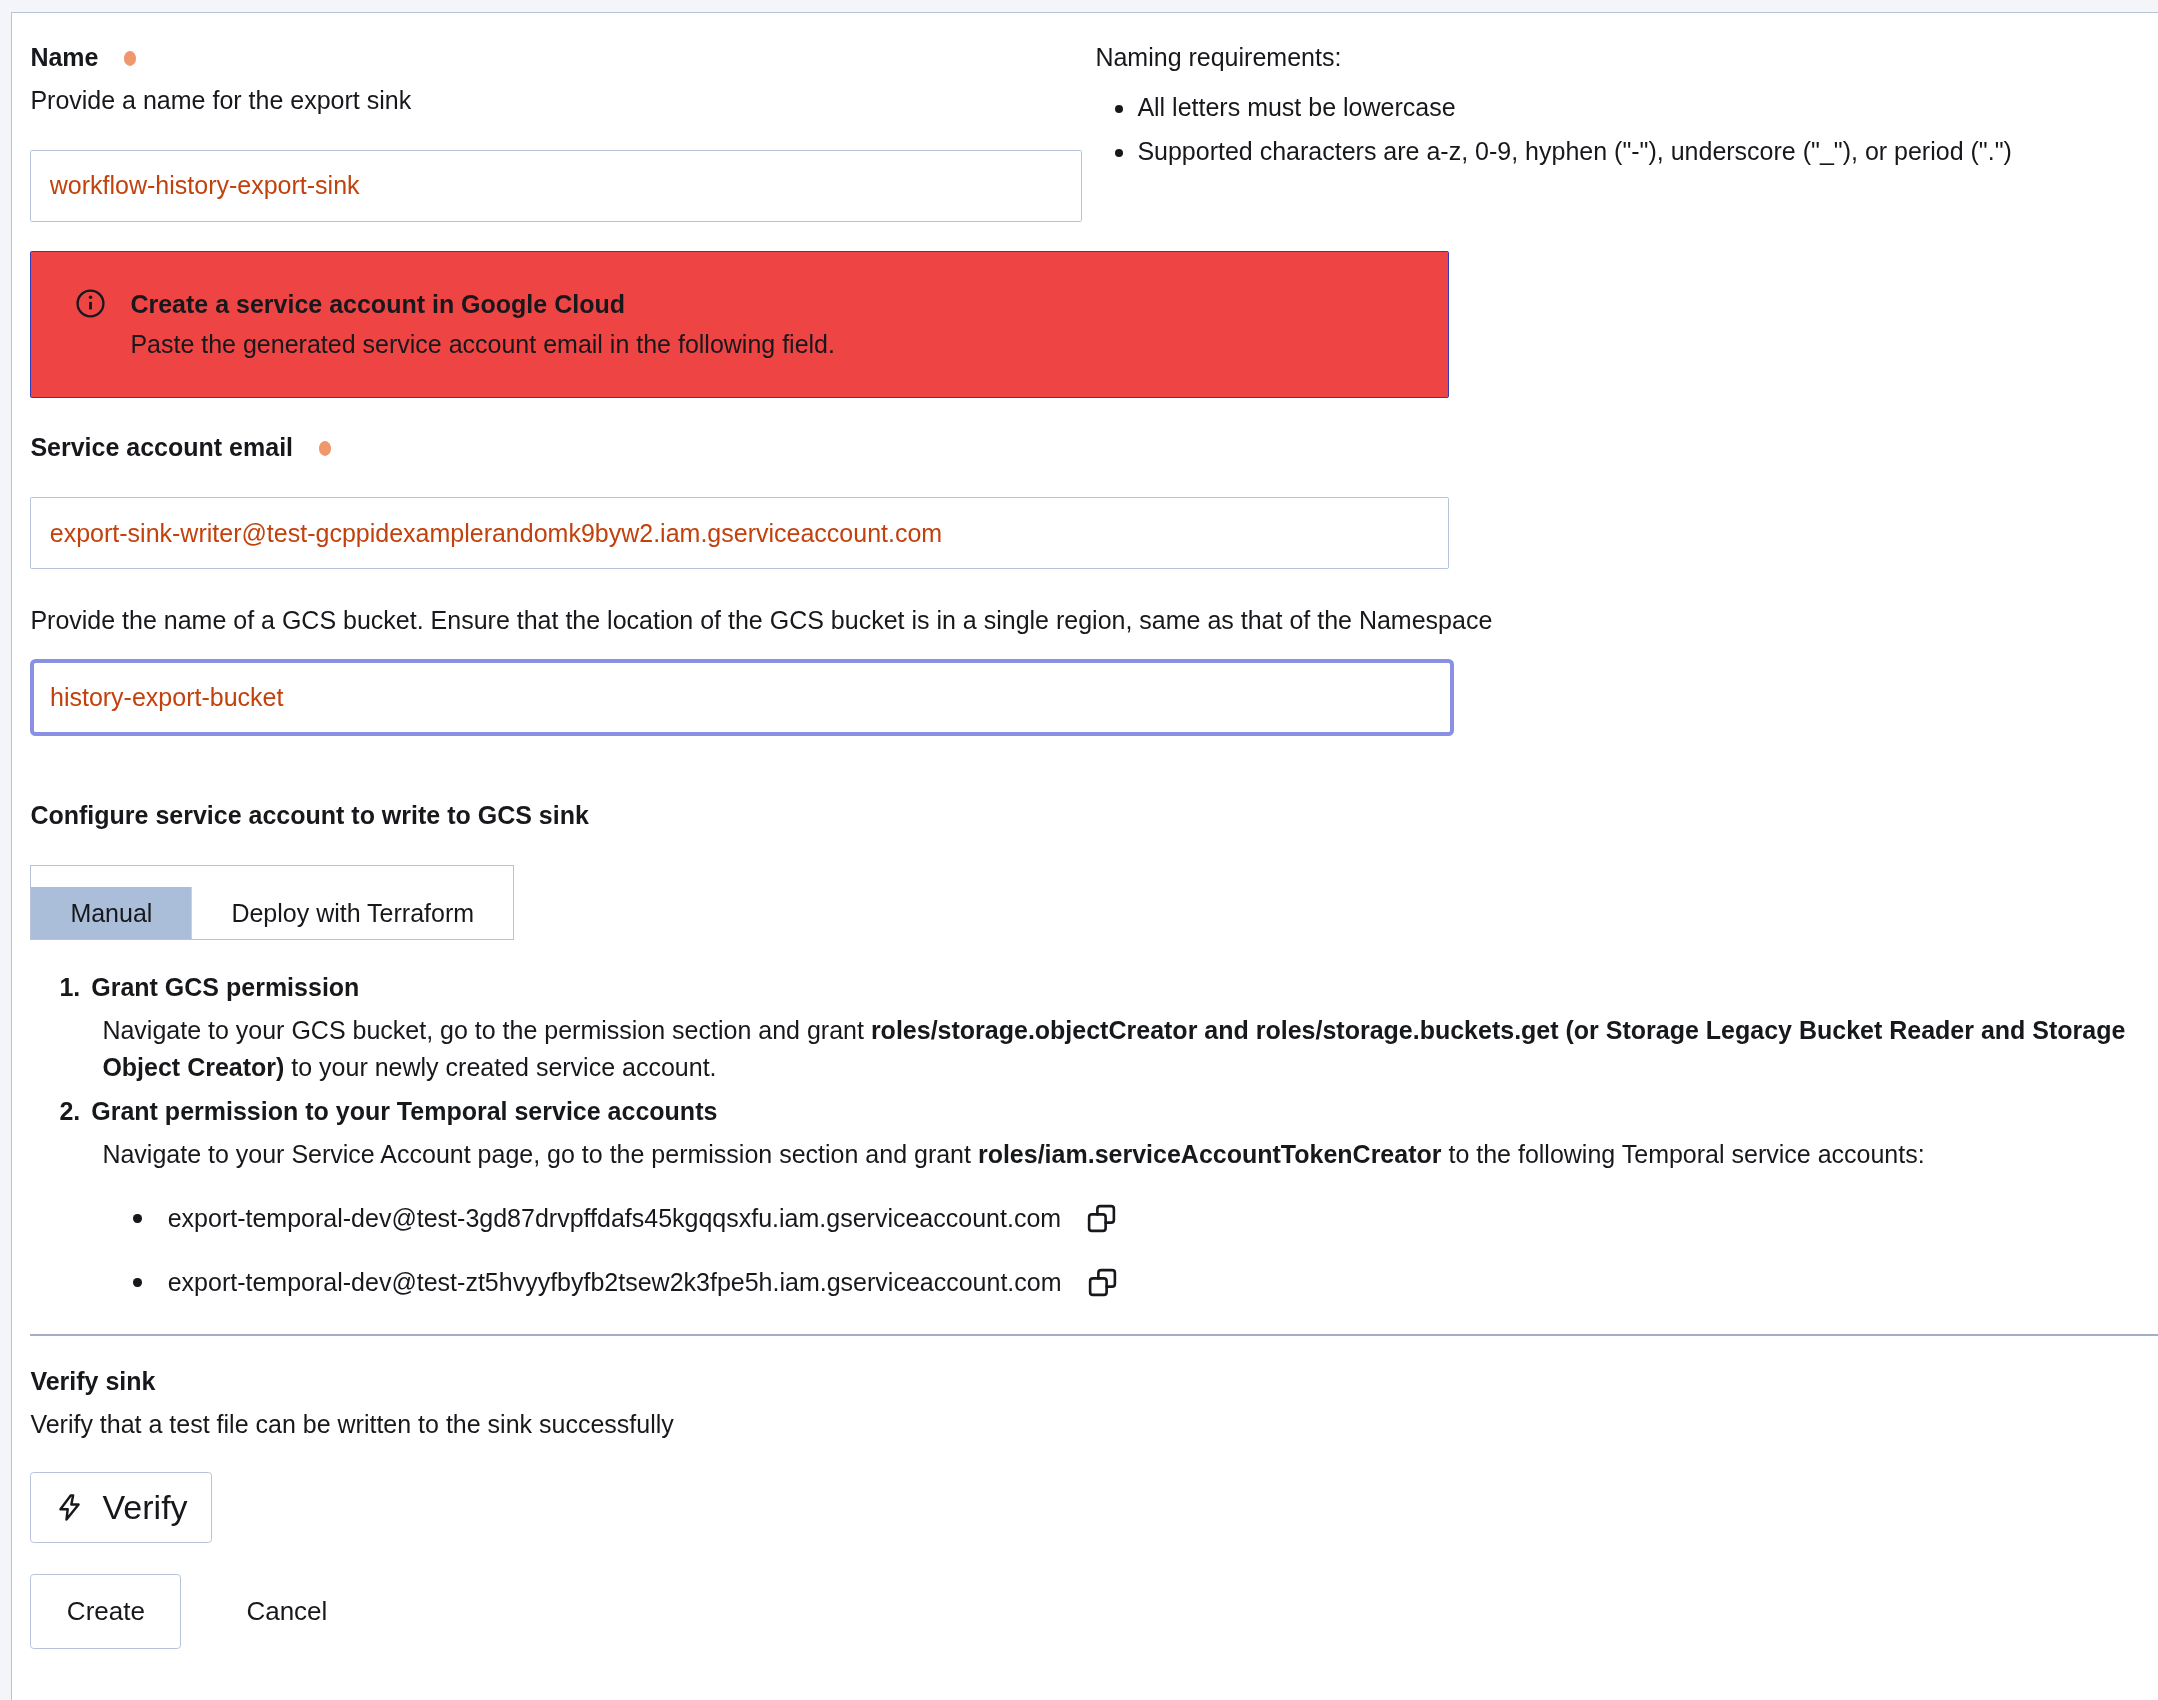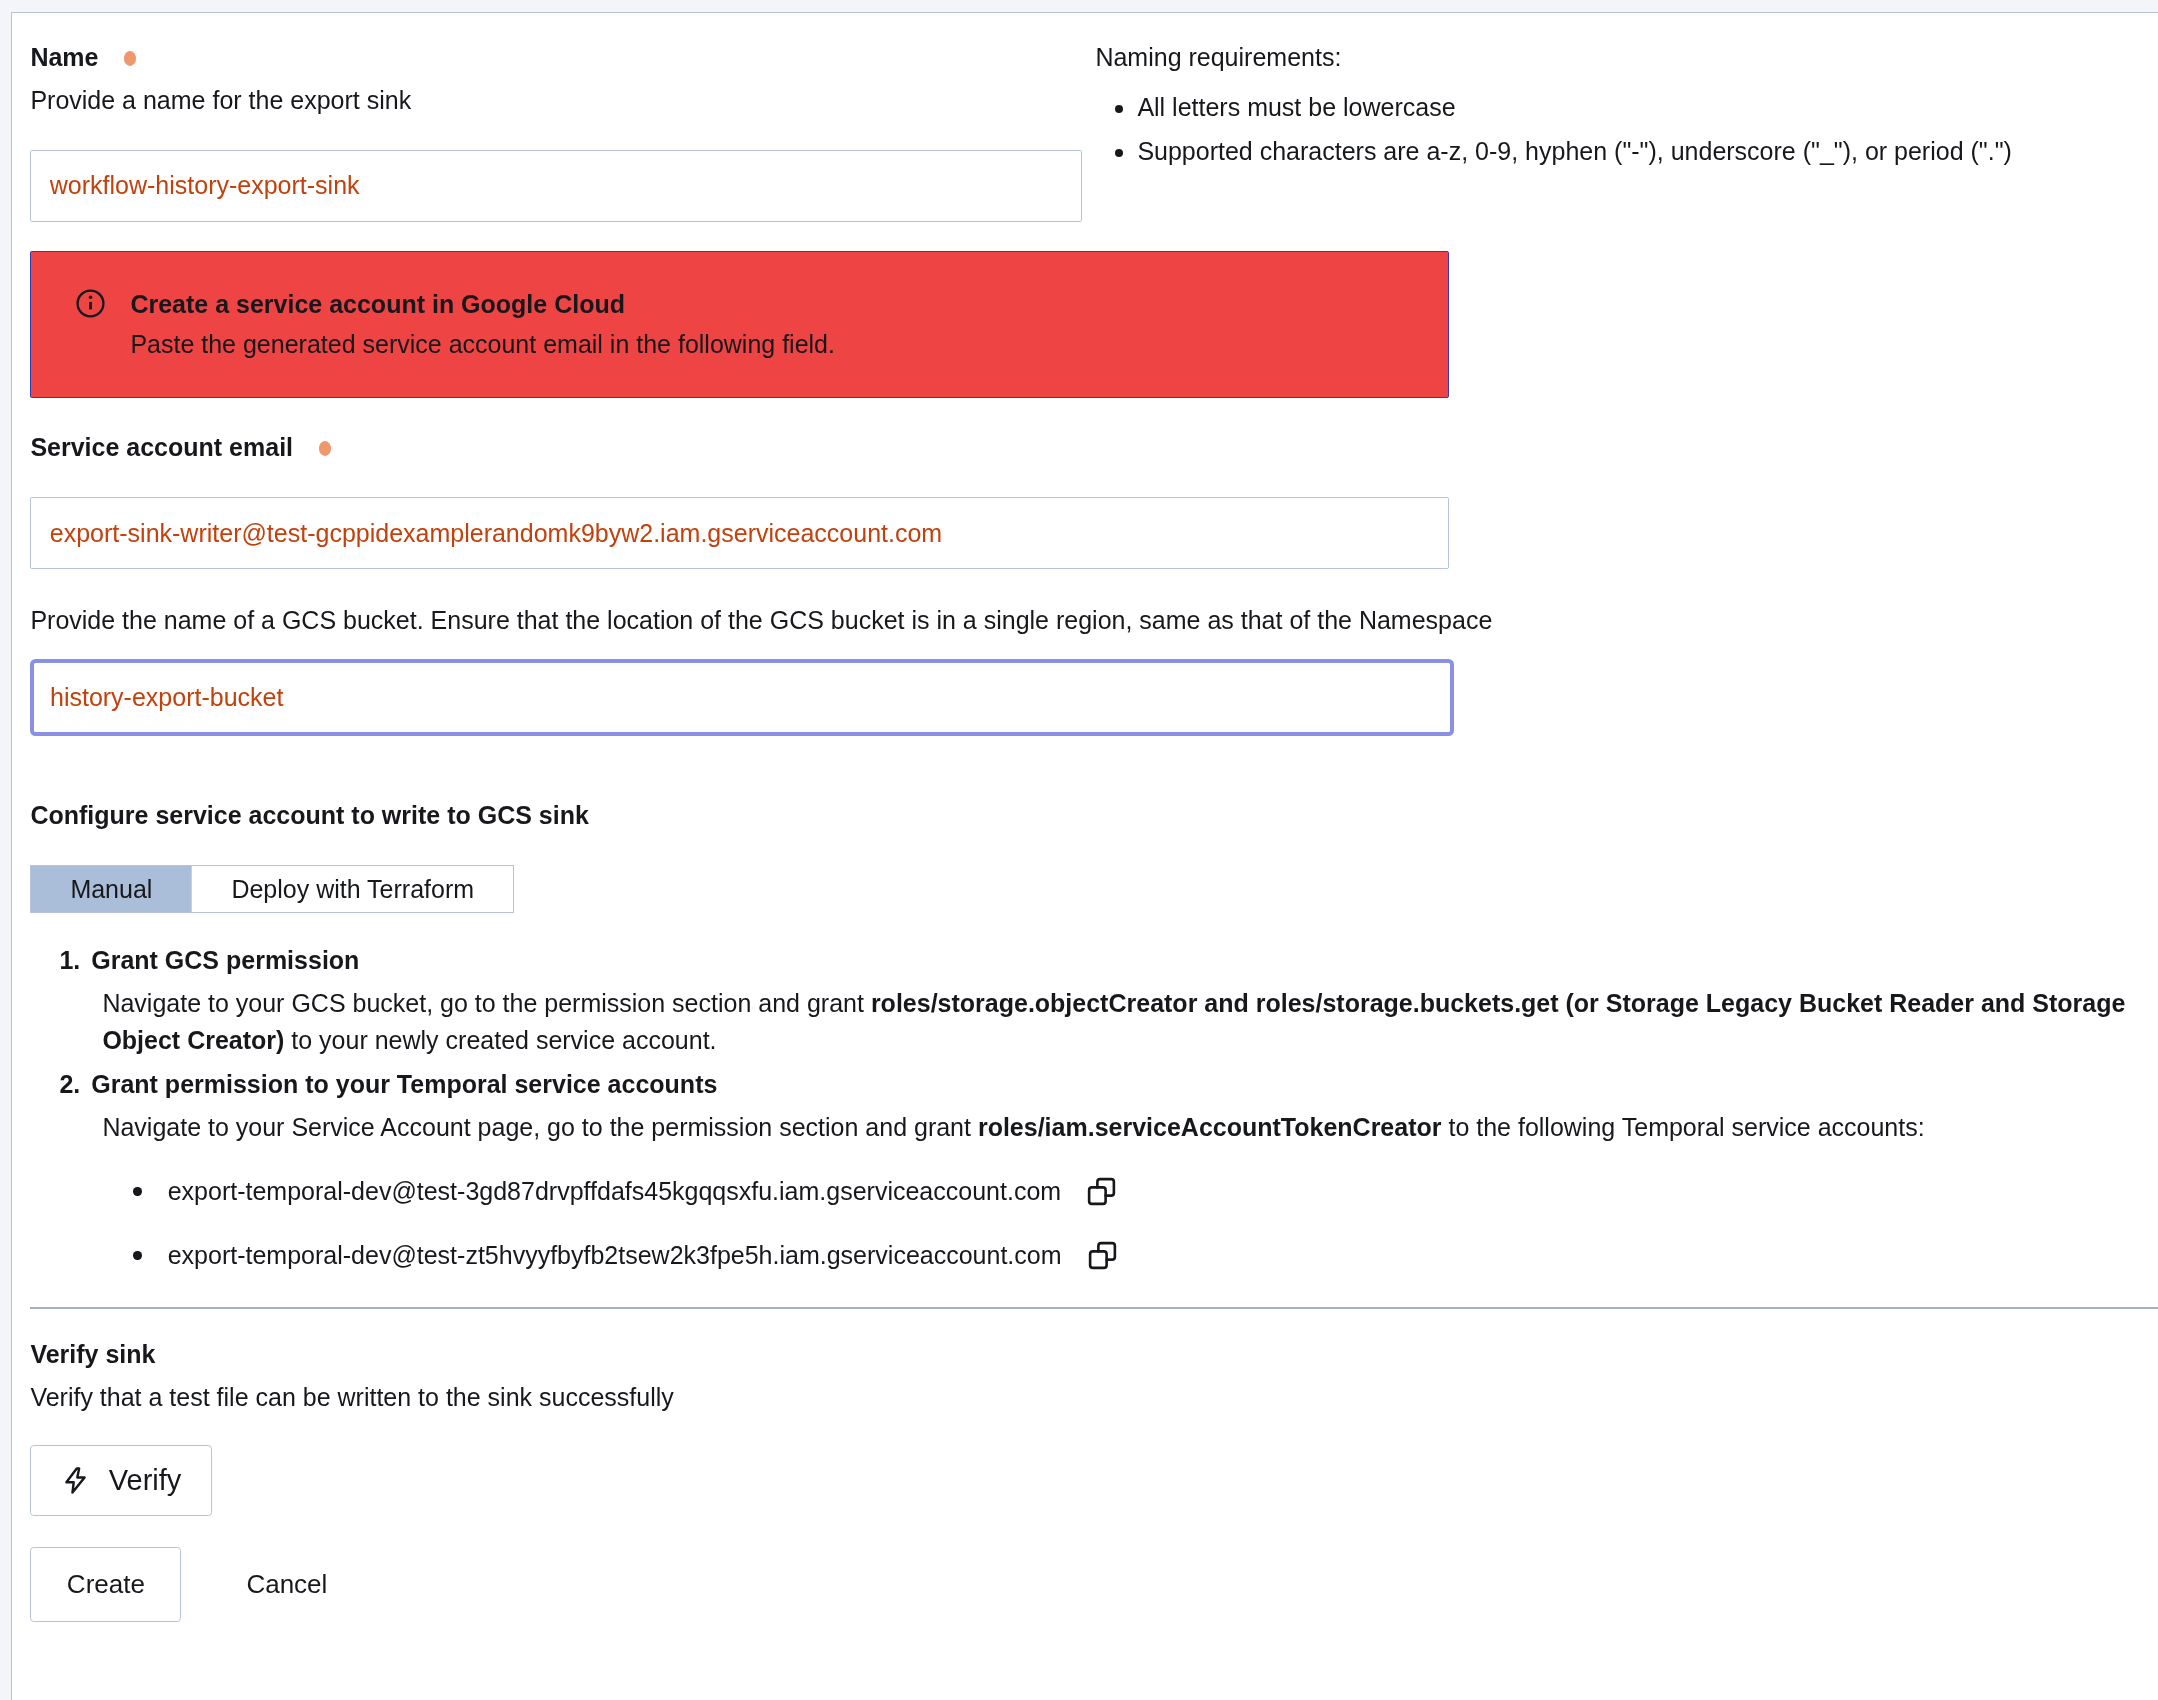--- a/index.html
+++ b/index.html
@@ -77,25 +77,26 @@
 
   .configure-title { font-weight: bold; margin-top: 61px; line-height: 37px; }
 
   .tabs {
     margin-top: 31px;
     display: inline-flex;
     border: 1.8px solid #b6c3d9;
     background: #fff;
   }
   .tab {
-    height: 46px;
+    height: 52px;
     display: flex; align-items: center; justify-content: center;
     padding: 16px 39px;
     cursor: pointer;
     background: #fff;
+    margin-top: 21px;
   }
   .tab.selected { background: #aabed9; }
   .tab + .tab { border-left: 1.8px solid #c6d0df; }
 
   .steps { margin-top: 29px; }
   .step-title {
     display: flex; gap: 11px;
     font-weight: bold;
     line-height: 37px;
     margin-left: 29px;
@@ -140,21 +141,21 @@
 
   .verify-btn {
     margin-top: 29px;
     width: 182px; height: 71px;
     border: 1.8px solid #b6c3d9;
     border-radius: 3.7px;
     background: #fff;
     display: inline-flex; align-items: center; justify-content: center;
     gap: 18.4px;
     font-family: "Liberation Sans", sans-serif;
-    font-size: 29px;
+    font-size: 34px;
     color: #17181c;
     cursor: pointer;
   }
   .verify-btn svg { width: 29px; height: 29px; }
 
   .actions { margin-top: 31px; display: flex; align-items: flex-start; }
   .create-btn {
     width: 151px; height: 75px;
     border: 1.8px solid #b6c3d9;
     border-radius: 3.7px;

